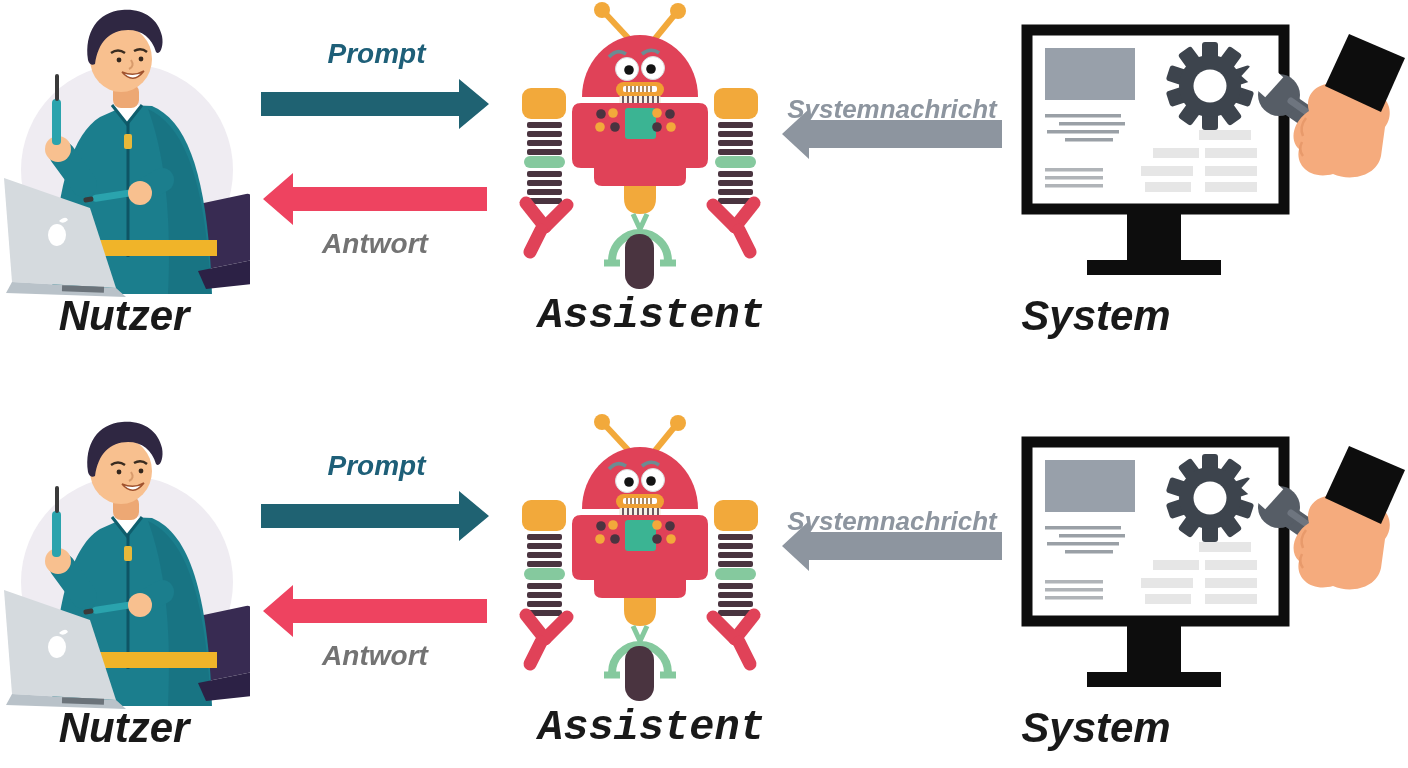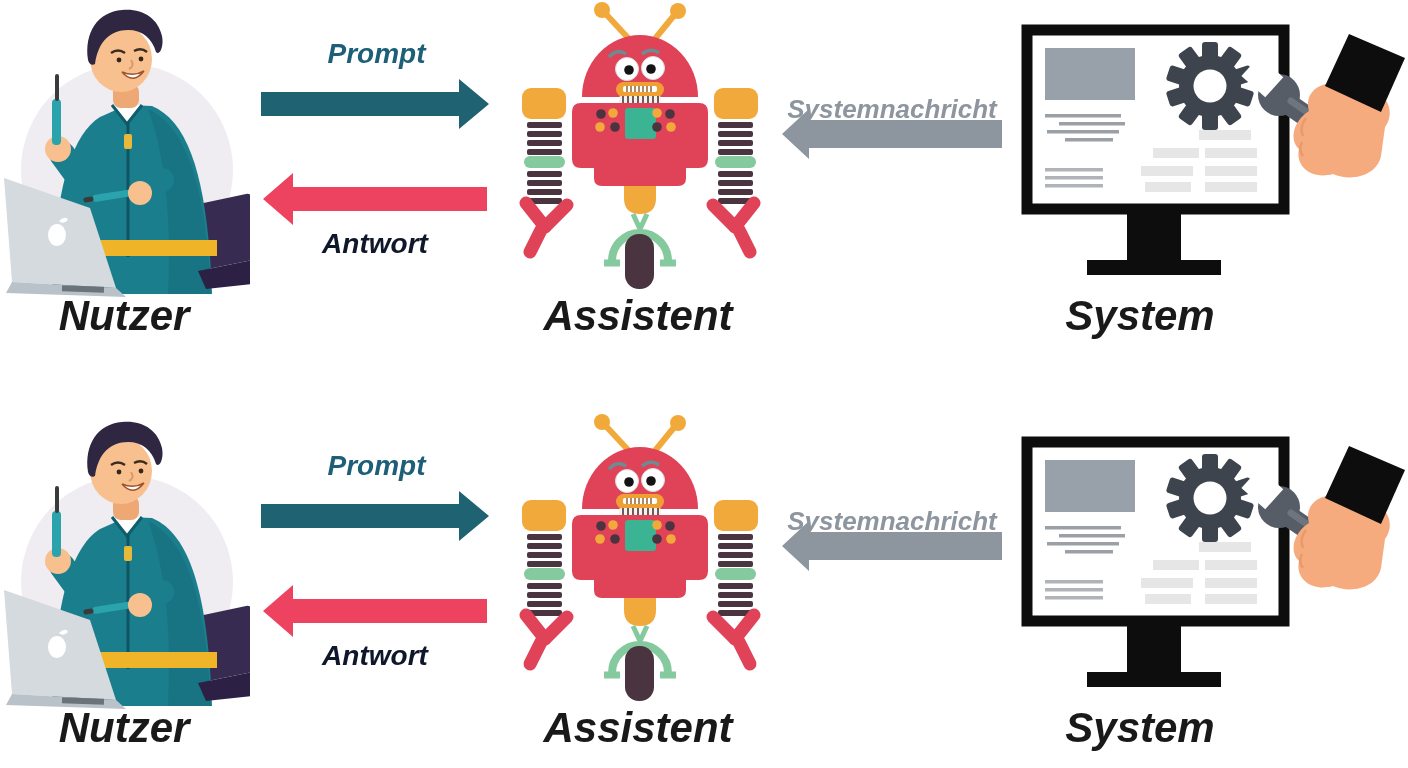--- a/index.html
+++ b/index.html
@@ -18,26 +18,26 @@
   .robot-art{left:505px;top:0;width:270px;height:300px;}
   .system-art{left:1013px;top:18px;width:395px;height:285px;}
 
   .arrow{position:absolute;display:block;}
   .arrow-prompt{left:261px;top:79px;width:229px;height:50px;}
   .arrow-answer{left:262px;top:171px;width:226px;height:56px;}
   .arrow-sysmsg{left:781px;top:106px;width:222px;height:56px;}
 
   .cap{position:absolute;font-weight:bold;font-style:italic;text-align:center;white-space:nowrap;}
   .t-prompt{left:262px;top:38px;width:229px;font-size:28px;color:#1e5f78;font-style:italic;}
-  .t-answer{left:262px;top:228px;width:226px;font-size:28px;color:#0f172a;}
+  .t-answer{left:262px;top:228px;width:226px;font-size:28px;color:#737373;}
   .t-sysmsg{left:781px;top:66px;width:222px;font-size:26px;color:#8d959f;margin-top:28px;}
   .actor-lbl{font-size:42px;color:#191919;top:292px;width:200px;}
   .lbl-user{left:24px;}
-  .lbl-assistant{left:538px;}
-  .lbl-system{left:1040px;text-align:center;}
+  .lbl-assistant{left:538px;font-family:Liberation Mono, monospace;}
+  .lbl-system{left:996px;text-align:center;}
 </style>
 </head>
 <body>
 
 <svg width="0" height="0" style="position:absolute" aria-hidden="true">
 <defs>
 
   <g id="art-person">
     <circle cx="127" cy="168" r="106" fill="#efecf2"></circle>
 

